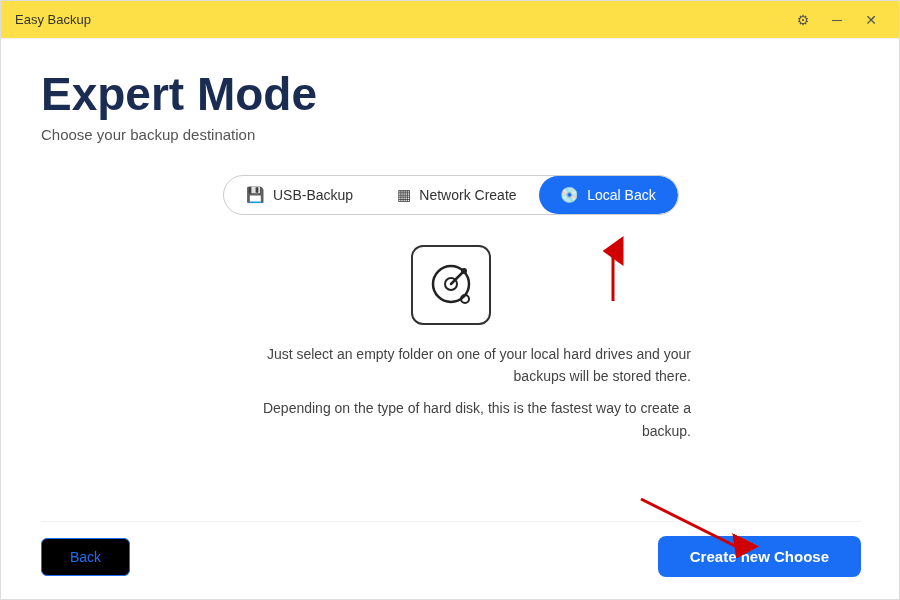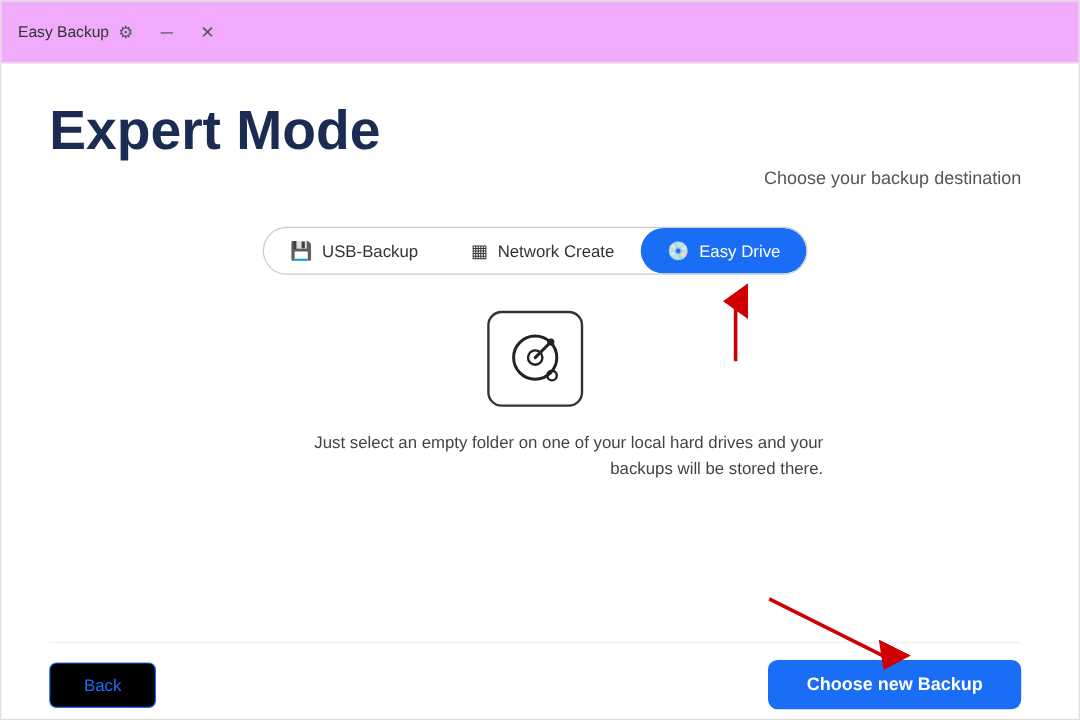--- a/index.html
+++ b/index.html
@@ -11,25 +11,25 @@
       height: 600px;
       overflow: hidden;
       position: relative;
       border: 1px solid #ddd;
     }
 
     
     .titlebar {
       display: flex;
       align-items: center;
-      justify-content: flex-start;
+      justify-content: space-between;
       padding: 8px 14px;
-      background: #f0abfc;
+      background: #fde047;
       border-bottom: 1px solid #f0f0f0;
-      height: 52px;
+      height: 38px;
     }
 
     .titlebar-left {
       display: flex;
       align-items: center;
       gap: 8px;
     }
 
     .titlebar-title {
       font-size: 13px;
@@ -51,39 +51,38 @@
       cursor: pointer;
       border-radius: 4px;
       color: #555;
       font-size: 14px;
       border: none;
       background: transparent;
     }
 
     
     .main {
-      padding: 30px 48px 20px 40px;
+      padding: 30px 38px 20px 40px;
       height: calc(600px - 38px);
       display: flex;
       flex-direction: column;
     }
 
     .page-title {
       font-size: 46px;
       font-weight: 700;
       color: #1a2c52;
       line-height: 1.1;
       margin-bottom: 6px;
     }
 
     .page-subtitle {
       font-size: 15px;
       color: #555;
       margin-bottom: 32px;
-      text-align: right;
     }
 
     
     .tab-group {
       display: flex;
       align-items: center;
       border: 1.5px solid #ccc;
       border-radius: 30px;
       width: fit-content;
       overflow: hidden;
@@ -207,48 +206,49 @@
     <button class="tab-item">
       <span class="tab-icon">💾</span>
       <span>USB-Backup</span>
     </button>
     <button class="tab-item">
       <span class="tab-icon">▦</span>
       <span>Network Create</span>
     </button>
     <button class="tab-item active">
       <span class="tab-icon">💿</span>
-      <span>Easy Drive</span>
+      <span>Local Back</span>
     </button>
   </div>
 
   <div class="icon-area">
     <div class="hdd-icon-box">
       <svg class="hdd-icon-svg" viewBox="0 0 54 54" fill="none" xmlns="http://www.w3.org/2000/svg">
 
         <circle cx="27" cy="26" r="18" stroke="#222" stroke-width="2.5" fill="none"></circle>
         <circle cx="27" cy="26" r="6" stroke="#222" stroke-width="2" fill="none"></circle>
 
         <line x1="27" y1="26" x2="40" y2="13" stroke="#222" stroke-width="2.5" stroke-linecap="round"></line>
         <circle cx="40" cy="13" r="3" fill="#222"></circle>
 
         <circle cx="41" cy="41" r="4" stroke="#222" stroke-width="2" fill="none"></circle>
       </svg>
     </div>
   </div>
 
   <div class="desc-area">
     <p>Just select an empty folder on one of your local hard drives and your backups will be stored there.</p>
+    <p>Depending on the type of hard disk, this is the fastest way to create a backup.</p>
   </div>
 
   <div class="spacer"></div>
 
   <div class="bottom-bar">
     <button class="btn-back">Back</button>
-    <button class="btn-create">Choose new Backup</button>
+    <button class="btn-create">Create new Choose</button>
   </div>
 </div>
 
 <svg style="position:absolute;top:0;left:0;width:900px;height:600px;pointer-events:none;">
 
   <defs>
     <marker id="arrowhead-up" markerWidth="10" markerHeight="7" refX="5" refY="3.5" orient="auto">
       <polygon points="0 7, 5 0, 10 7" fill="#d00000"></polygon>
     </marker>
     <marker id="arrowhead-down" markerWidth="10" markerHeight="7" refX="5" refY="3.5" orient="auto">

